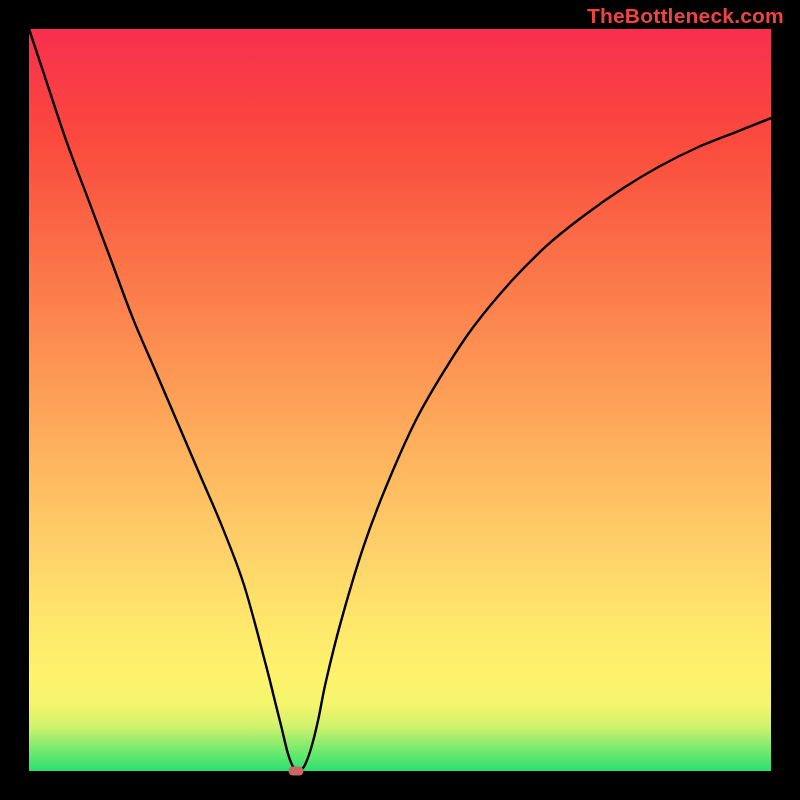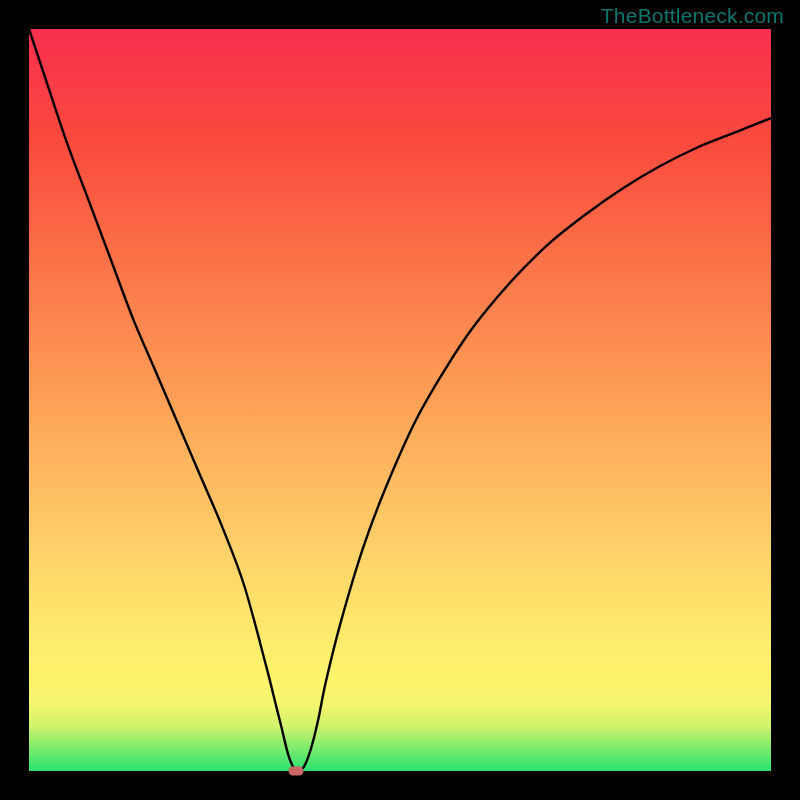--- a/index.html
+++ b/index.html
@@ -14,23 +14,23 @@
   .frame {
     position: relative;
     width: 800px;
     height: 800px;
     background: #000;
   }
   .watermark {
     position: absolute;
     top: 4px;
     right: 16px;
-    color: #0f766e;
+    color: #ef4444;
     font-size: 21px;
-    font-weight: 400;
+    font-weight: 700;
     letter-spacing: 0.2px;
     z-index: 5;
     user-select: none;
   }
   .plot {
     position: absolute;
     left: 29px;
     top: 29px;
     width: 742px;
     height: 742px;

